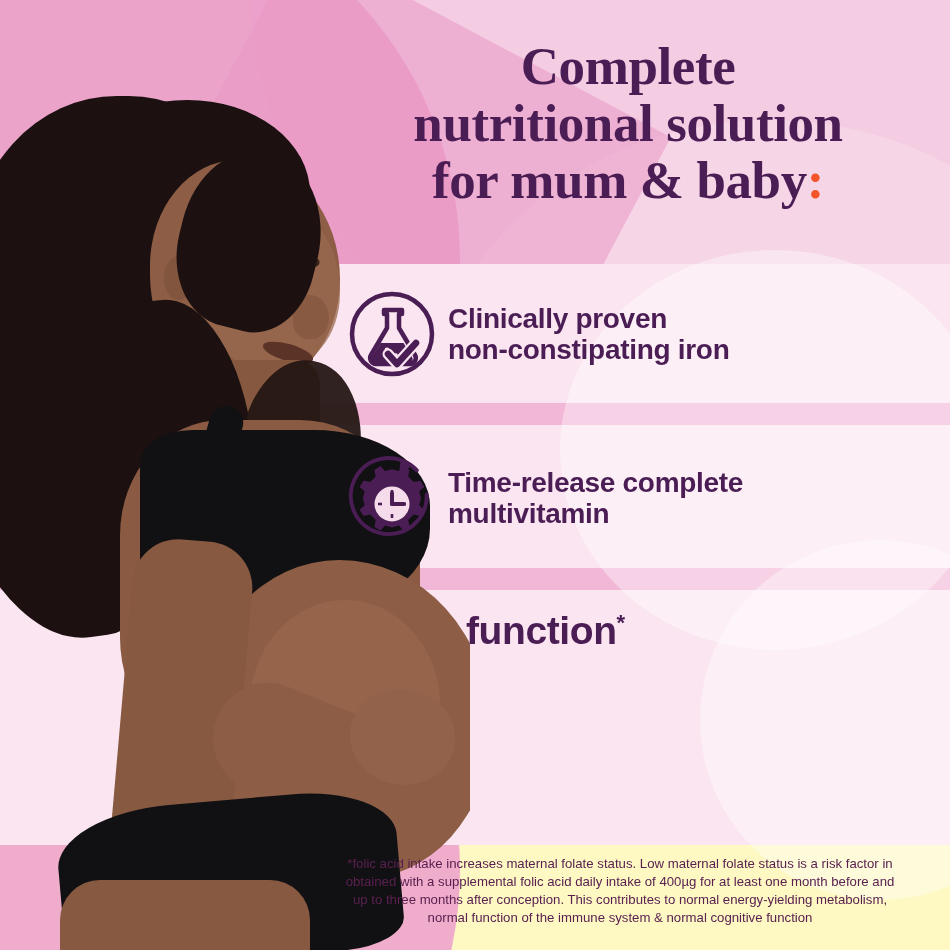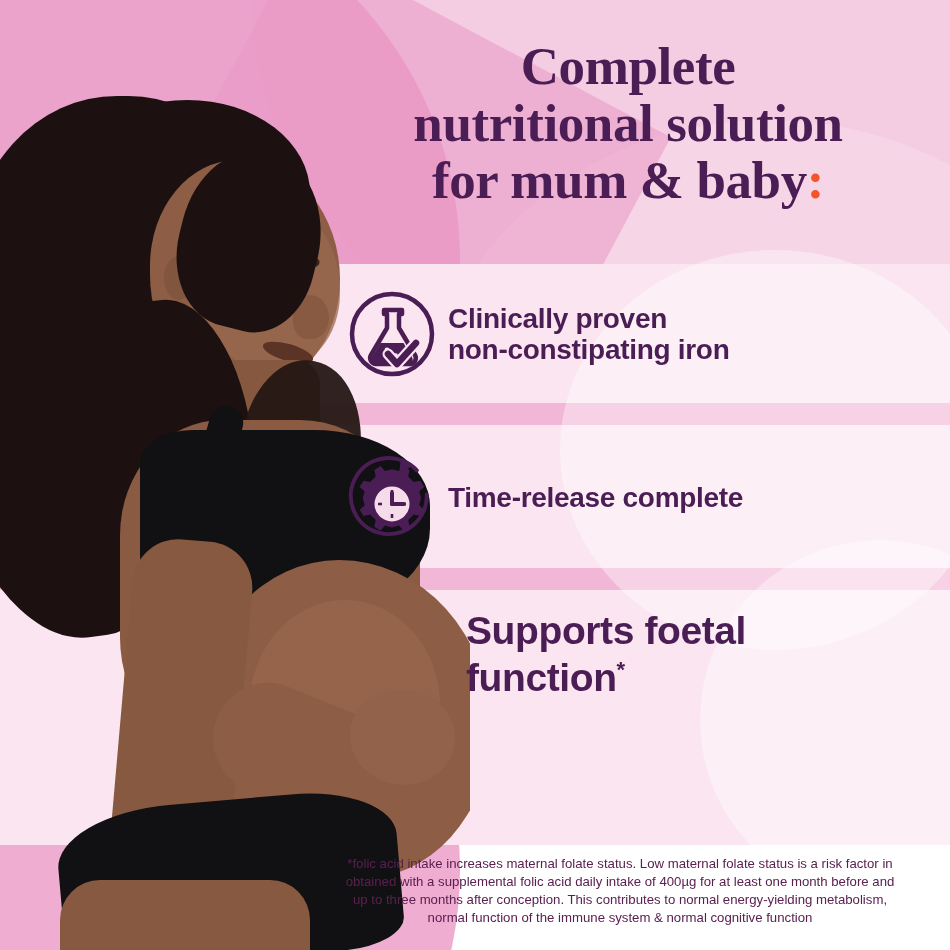--- a/index.html
+++ b/index.html
@@ -3,21 +3,21 @@
 <meta charset="utf-8">
 <style>
   html,body{margin:0;padding:0;}
   body{
     width:950px;height:950px;overflow:hidden;
     font-family:"Liberation Sans", sans-serif;
     background:#f2c6de;
   }
   #promo{
     position:relative;width:950px;height:950px;overflow:hidden;
-    background:#ffffff;
+    background:#fef9c3;
   }
 
   
   .bg-layer{position:absolute;inset:0;overflow:hidden;}
   .swoosh-a{
     position:absolute;left:-300px;top:-120px;width:760px;height:760px;
     border-radius:50%;background:#ea9ec9;opacity:.95;
   }
   .swoosh-b{
     position:absolute;left:-360px;top:480px;width:820px;height:780px;
@@ -299,25 +299,25 @@
         <line x1="48" y1="40" x2="48" y2="44" stroke="#4b1d55" stroke-width="2.6"></line>
         <line x1="48" y1="64" x2="48" y2="68" stroke="#4b1d55" stroke-width="2.6"></line>
         <line x1="34" y1="54" x2="38" y2="54" stroke="#4b1d55" stroke-width="2.6"></line>
         <line x1="58" y1="54" x2="62" y2="54" stroke="#4b1d55" stroke-width="2.6"></line>
         <line x1="48" y1="54" x2="48" y2="43" stroke="#4b1d55" stroke-width="4" stroke-linecap="round"></line>
         <line x1="48" y1="54" x2="60" y2="54" stroke="#4b1d55" stroke-width="4" stroke-linecap="round"></line>
       </svg>
     </div>
     <div class="feat-text">
       <div>Time-release complete</div>
+      <div>multivitamin</div>
     </div>
   </div>
 
   <div class="feature-3">
-    <div>Supports foetal</div>
     <div>
       <span>function</span><sup>*</sup>
     </div>
   </div>
 
   <div class="footnote">
     <div>*folic acid intake increases maternal folate status. Low maternal folate status is a risk factor in</div>
     <div>obtained with a supplemental folic acid daily intake of 400µg for at least one month before and</div>
     <div>up to three months after conception. This contributes to normal energy-yielding metabolism,</div>
     <div>normal function of the immune system &amp; normal cognitive function</div>

